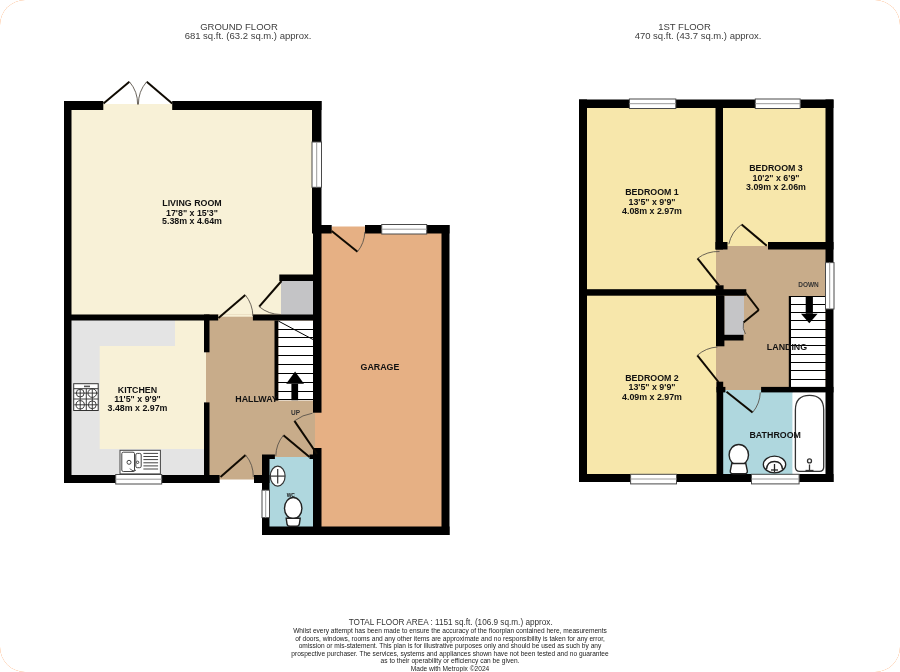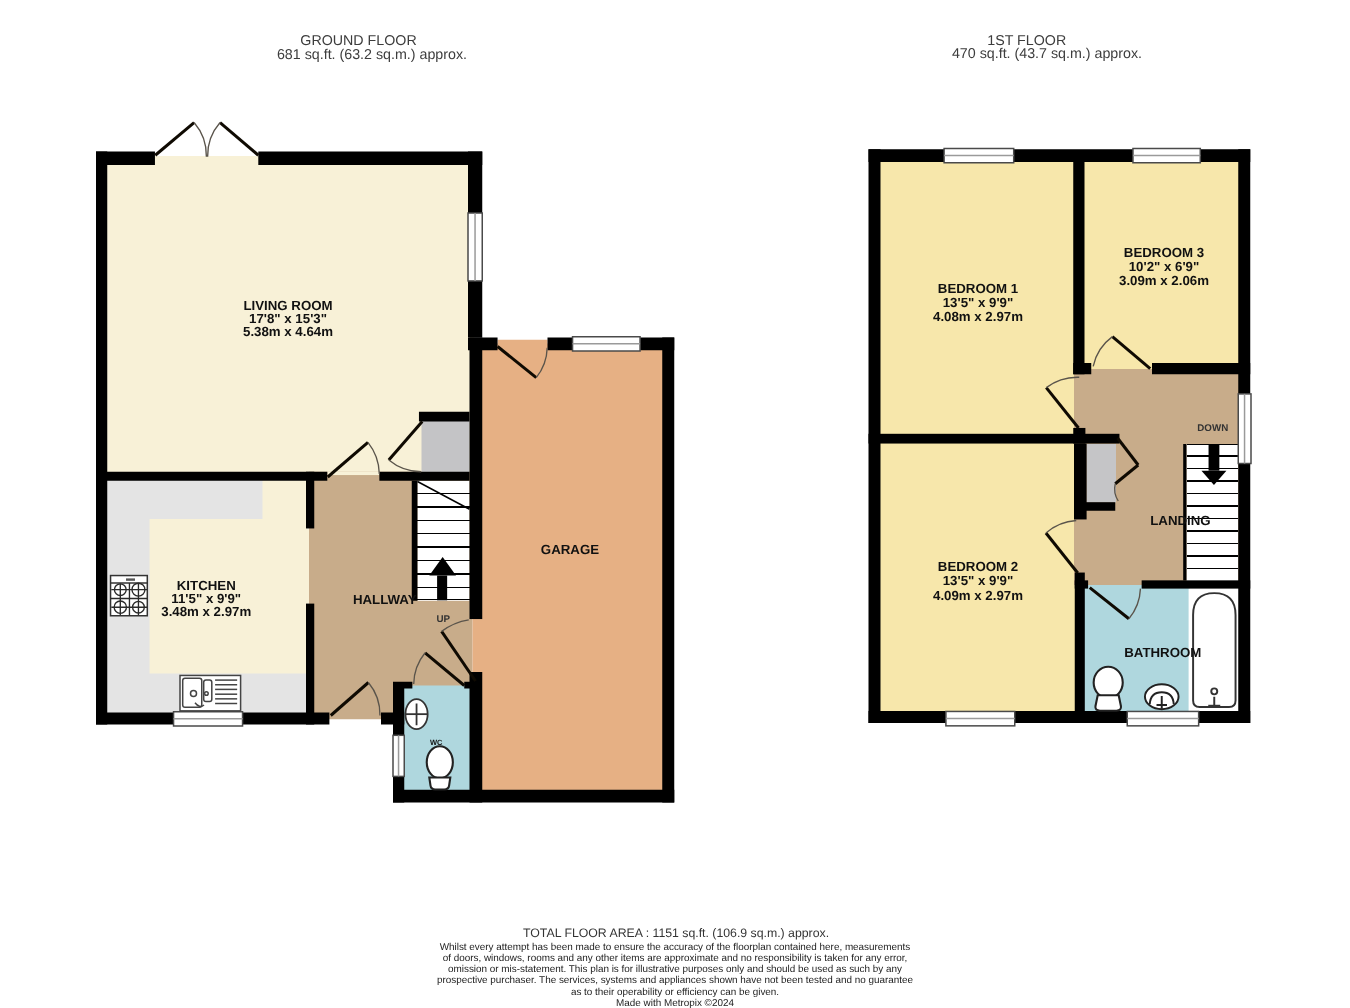--- a/index.html
+++ b/index.html
@@ -1,17 +1,17 @@
 <!DOCTYPE html>
 <html><head>
 <meta charset="utf-8">
 <style>
   html,body{margin:0;padding:0;background:#ffffff;}
   .page{position:relative;width:900px;height:672px;background:#f97316;overflow:hidden;
-        font-family:"Liberation Sans", sans-serif;}
+        font-family:"Liberation Sans", sans-serif;border-radius:25px;}
   svg{position:absolute;left:0;top:0;}
   text{font-family:"Liberation Sans", sans-serif;}
   .room{font-size:8.85px;font-weight:bold;fill:#111111;}
   .hdr{font-size:9.5px;fill:#3d3d3d;}
   .ft{font-size:8.2px;fill:#333333;}
   .fs{font-size:6.6px;fill:#222222;}
   .updn{font-size:6.5px;font-weight:bold;fill:#333333;}
 </style>
 </head>
 <body>

